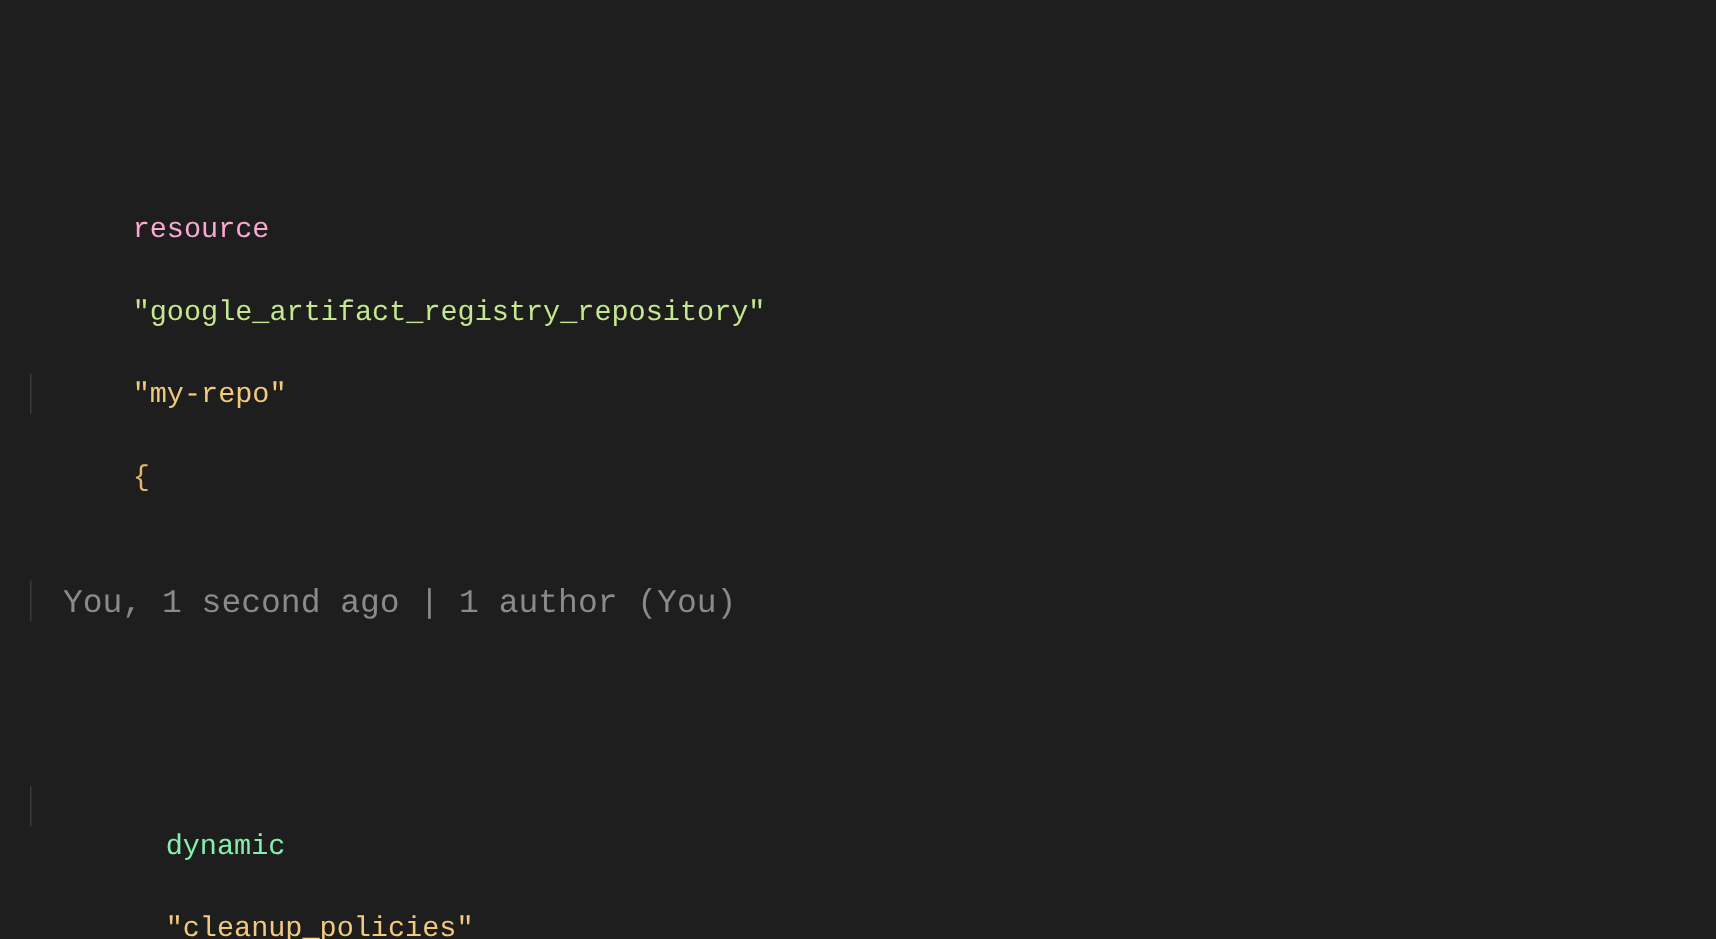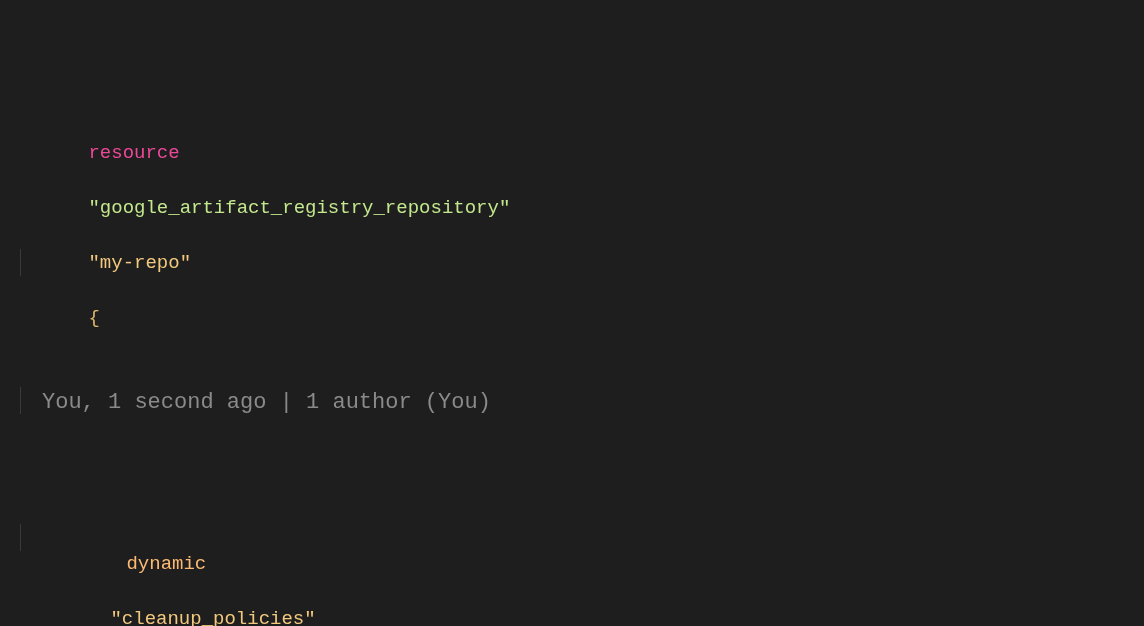--- a/index.html
+++ b/index.html
@@ -46,22 +46,22 @@
     border-left: 1px solid #3a3a3a;
   }
   .code {
     display: inline;
   }
   .lens {
     color: #8a8a8a;
     font-size: 22px;
   }
   
-  .kw-res   { color: #ec4899; margin-top: 22px; }       
-  .kw-dyn   { color: #fdba74; margin-left: 16px; }       
+  .kw-res   { color: #f9a8d4; margin-top: 22px; }       
+  .kw-dyn   { color: #86efac; }       
   .str      { color: #c3e88d; }       
   .str-y    { color: #f2c97d; }
   .brace-y  { color: #deb66e; }
 </style>
 </head>
 <body>
 
 <div class="editor">
 
   

